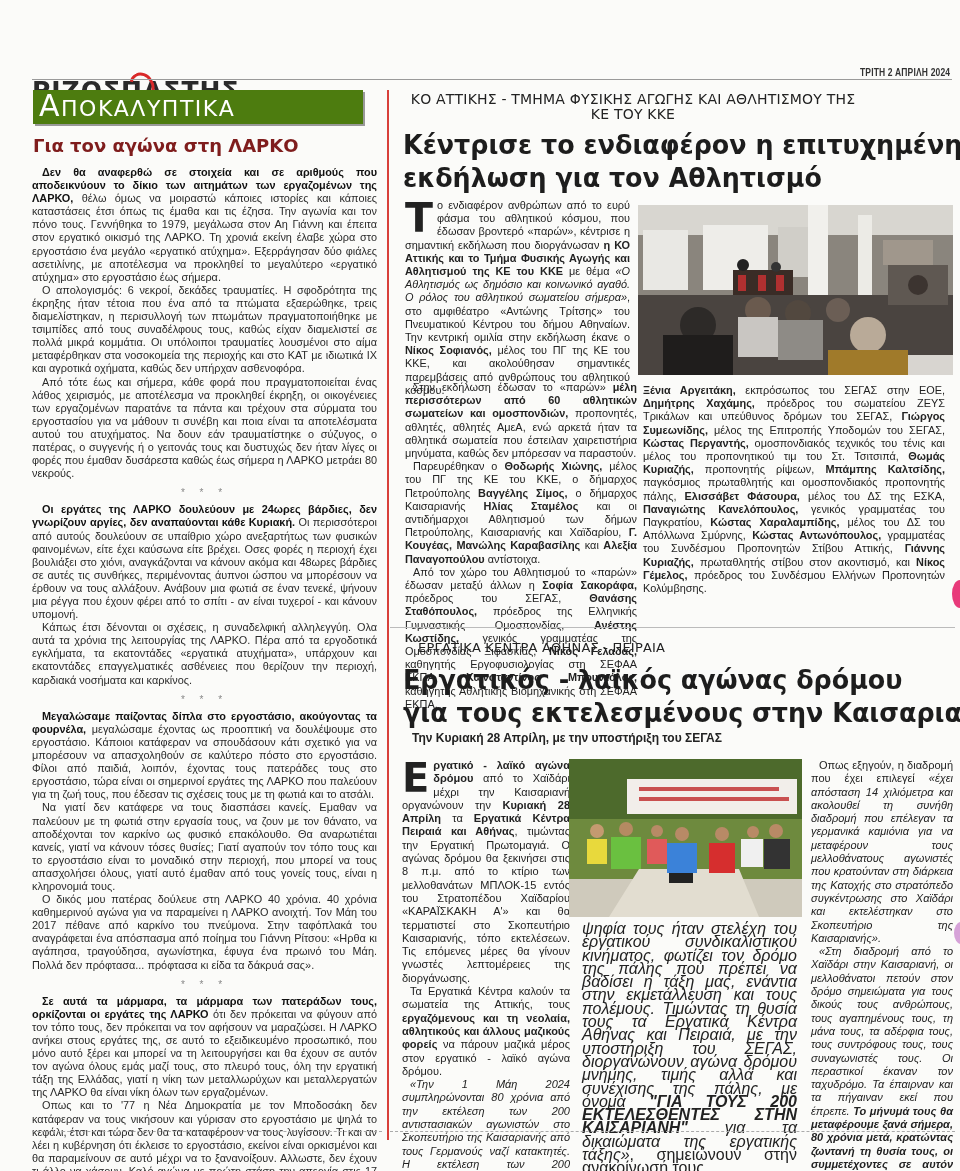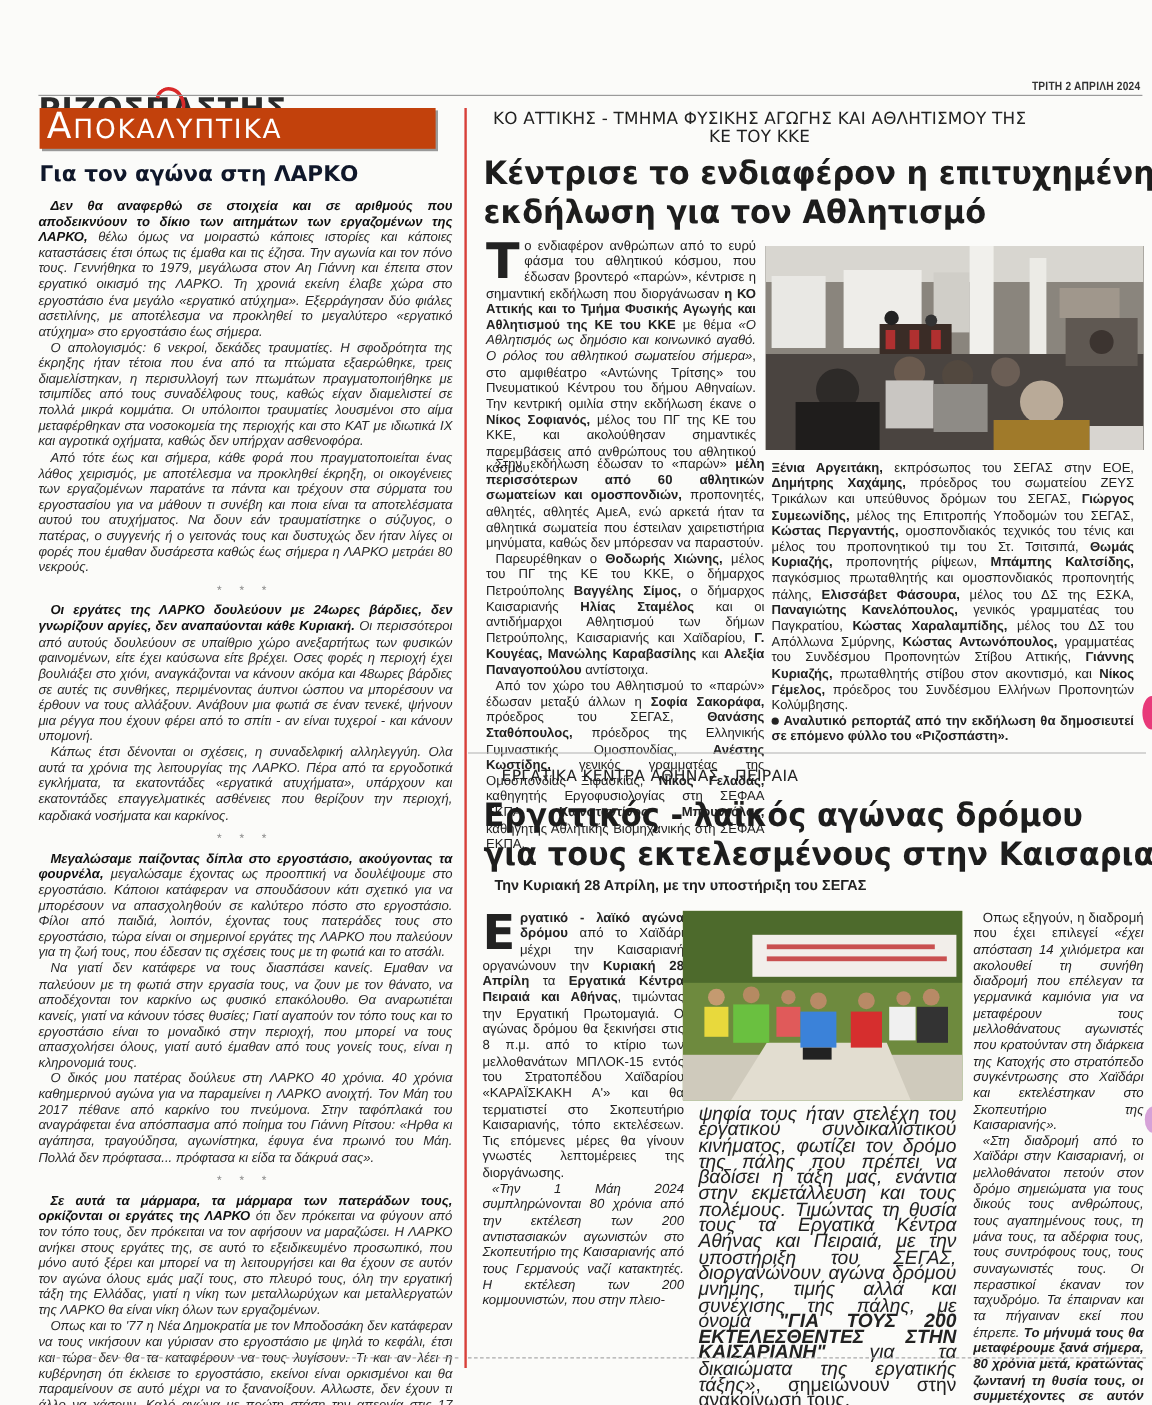--- a/index.html
+++ b/index.html
@@ -4,26 +4,26 @@
 <style>
   * { box-sizing: border-box; margin: 0; padding: 0; }
   html, body { width: 960px; height: 1171px; background: #fbfbf9; overflow: hidden; }
   body { position: relative; font-family: "Liberation Sans", sans-serif; color: #222; }
 
   .masthead { position: absolute; left: 32px; top: 48px; font-family: "DejaVu Sans", sans-serif; font-weight: bold; font-size: 25px; letter-spacing: 1px; color: #2a2a2a; margin-top: 28px; }
   .masthead .hs { position: absolute; left: 98px; top: -4px; width: 24px; height: 28px; border: 3px solid #d92a2a; border-radius: 50%; border-left-color: transparent; transform: rotate(-30deg); }
   .topline { position: absolute; left: 32px; right: 8px; top: 79px; border-top: 1px solid #9a9a9a; }
   .date { position: absolute; right: 10px; top: 67px; font-size: 10px; font-weight: bold; color: #333; letter-spacing: 0.2px; transform: scaleX(0.85); transform-origin: right; }
 
-  .section-banner { position: absolute; left: 33px; top: 90px; width: 330px; height: 34px; background: #c2410c; box-shadow: 2px 2px 0 #999; color: #fff; font-family: "DejaVu Sans", sans-serif; font-size: 22px; padding: 2px 0 0 6px; letter-spacing: 1.5px; }
+  .section-banner { position: absolute; left: 33px; top: 90px; width: 330px; height: 34px; background: #4d7c0f; box-shadow: 2px 2px 0 #999; color: #fff; font-family: "DejaVu Sans", sans-serif; font-size: 22px; padding: 2px 0 0 6px; letter-spacing: 1.5px; }
   .section-banner .cap { font-size: 30px; line-height: 28px; }
-  .left-title { position: absolute; left: 33px; top: 135px; font-family: "DejaVu Sans", sans-serif; font-weight: bold; font-size: 18px; color: #0f172a; }
+  .left-title { position: absolute; left: 33px; top: 135px; font-family: "DejaVu Sans", sans-serif; font-weight: bold; font-size: 18px; color: #7f1d1d; }
 
   .left-col { position: absolute; left: 32px; top: 166px; width: 345px; font-size: 10.9px; line-height: 13.1px; text-align: justify; color: #2a2a2a; }
-  .left-col p { text-indent: 10px; margin-bottom: 0; font-style: italic; }
+  .left-col p { text-indent: 10px; margin-bottom: 0; }
   .left-col .stars { text-align: center; color: #888; font-size: 10px; margin: 6px 0 4px; letter-spacing: 6px; }
   .left-col b { color: #111; }
   .bottom-rule-left { position: absolute; left: 32px; width: 350px; top: 1131px; border-top: 1px dashed #aaa; }
 
   .vrule { position: absolute; left: 387px; top: 90px; height: 1050px; border-left: 2px solid #d8403a; }
 
   .kicker { position: absolute; font-family: "DejaVu Sans", sans-serif; font-size: 14px; line-height: 15px; color: #222; letter-spacing: 0.2px; }
   .headline { position: absolute; font-family: "DejaVu Sans", sans-serif; font-weight: bold; font-size: 27px; line-height: 33px; color: #1d1d1d; transform: scaleX(0.94); transform-origin: left; white-space: nowrap; }
 
   .art1-kicker { left: 403px; top: 92px; }
@@ -132,35 +132,35 @@
 </div>
 
 <div class="art1-col1b">
   <p><span>Στην εκδήλωση έδωσαν το «παρών» </span><b>μέλη περισσότερων από 60 αθλητικών σωματείων και ομοσπονδιών,</b><span> προπονητές, αθλητές, αθλητές ΑμεΑ, ενώ αρκετά ήταν τα αθλητικά σωματεία που έστειλαν χαιρετιστήρια μηνύματα, καθώς δεν μπόρεσαν να παραστούν.</span></p>
   <p><span>Παρευρέθηκαν ο </span><b>Θοδωρής Χιώνης,</b><span> μέλος του ΠΓ της ΚΕ του ΚΚΕ, ο δήμαρχος Πετρούπολης </span><b>Βαγγέλης Σίμος,</b><span> ο δήμαρχος Καισαριανής </span><b>Ηλίας Σταμέλος</b><span> και οι αντιδήμαρχοι Αθλητισμού των δήμων Πετρούπολης, Καισαριανής και Χαϊδαρίου, </span><b>Γ. Κουγέας, Μανώλης Καραβασίλης</b><span> και </span><b>Αλεξία Παναγοπούλου</b><span> αντίστοιχα.</span></p>
   <p><span>Από τον χώρο του Αθλητισμού το «παρών» έδωσαν μεταξύ άλλων η </span><b>Σοφία Σακοράφα,</b><span> πρόεδρος του ΣΕΓΑΣ, </span><b>Θανάσης Σταθόπουλος,</b><span> πρόεδρος της Ελληνικής Γυμναστικής Ομοσπονδίας, </span><b>Ανέστης Κωστίδης,</b><span> γενικός γραμματέας της Ομοσπονδίας Ξιφασκίας, </span><b>Νίκος Γελαδάς,</b><span> καθηγητής Εργοφυσιολογίας στη ΣΕΦΑΑ ΕΚΠΑ, </span><b>Κωνσταντίνος Μπουντόλος,</b><span> καθηγητής Αθλητικής Βιομηχανικής στη ΣΕΦΑΑ ΕΚΠΑ, </span></p>
 </div>
 
 <div class="art1-col2">
   <p style="text-indent:0"><b>Ξένια Αργειτάκη,</b><span> εκπρόσωπος του ΣΕΓΑΣ στην ΕΟΕ, </span><b>Δημήτρης Χαχάμης,</b><span> πρόεδρος του σωματείου ΖΕΥΣ Τρικάλων και υπεύθυνος δρόμων του ΣΕΓΑΣ, </span><b>Γιώργος Συμεωνίδης,</b><span> μέλος της Επιτροπής Υποδομών του ΣΕΓΑΣ, </span><b>Κώστας Περγαντής,</b><span> ομοσπονδιακός τεχνικός του τένις και μέλος του προπονητικού τιμ του Στ. Τσιτσιπά, </span><b>Θωμάς Κυριαζής,</b><span> προπονητής ρίψεων, </span><b>Μπάμπης Καλτσίδης,</b><span> παγκόσμιος πρωταθλητής και ομοσπονδιακός προπονητής πάλης, </span><b>Ελισσάβετ Φάσουρα,</b><span> μέλος του ΔΣ της ΕΣΚΑ, </span><b>Παναγιώτης Κανελόπουλος,</b><span> γενικός γραμματέας του Παγκρατίου, </span><b>Κώστας Χαραλαμπίδης,</b><span> μέλος του ΔΣ του Απόλλωνα Σμύρνης, </span><b>Κώστας Αντωνόπουλος,</b><span> γραμματέας του Συνδέσμου Προπονητών Στίβου Αττικής, </span><b>Γιάννης Κυριαζής,</b><span> πρωταθλητής στίβου στον ακοντισμό, και </span><b>Νίκος Γέμελος,</b><span> πρόεδρος του Συνδέσμου Ελλήνων Προπονητών Κολύμβησης.</span></p>
-  <p class="note"><span class="dot"></span><span>Αναλυτικό ρεπορτάζ από την εκδήλωση θα δημοσιευτεί σε επόμενο φύλλο του «Ριζοσπάστη».</span></p>
 </div>
 
 <div class="pink-tab"></div>
 
 <div class="art2-rule"></div>
 <div class="kicker art2-kicker">ΕΡΓΑΤΙΚΑ ΚΕΝΤΡΑ ΑΘΗΝΑΣ - ΠΕΙΡΑΙΑ</div>
 <div class="headline art2-head">
   <div>Εργατικός - λαϊκός αγώνας δρόμου</div>
   <div>για τους εκτελεσμένους στην Καισαριανή</div>
 </div>
 <div class="art2-sub">Την Κυριακή 28 Απρίλη, με την υποστήριξη του ΣΕΓΑΣ</div>
 
 <div class="art2-col1">
   <p style="text-indent:0"><span class="dropcap" style="font-size:40px;line-height:36px;">Ε</span><b>ργατικό - λαϊκό αγώνα δρόμου</b><span> από το Χαϊδάρι μέχρι την Καισαριανή οργανώνουν την </span><b>Κυριακή 28 Απρίλη</b><span> τα </span><b>Εργατικά Κέντρα Πειραιά και Αθήνας</b><span>, τιμώντας την Εργατική Πρωτομαγιά. Ο αγώνας δρόμου θα ξεκινήσει στις 8 π.μ. από το κτίριο των μελλοθανάτων ΜΠΛΟΚ-15 εντός του Στρατοπέδου Χαϊδαρίου «ΚΑΡΑΪΣΚΑΚΗ Α'» και θα τερματιστεί στο Σκοπευτήριο Καισαριανής, τόπο εκτελέσεων. Τις επόμενες μέρες θα γίνουν γνωστές λεπτομέρειες της διοργάνωσης.</span></p>
+  <p><span>Τα Εργατικά Κέντρα καλούν τα σωματεία της Αττικής, τους </span><b>εργαζόμενους και τη νεολαία, αθλητικούς και άλλους μαζικούς φορείς</b><span> να πάρουν μαζικά μέρος στον εργατικό - λαϊκό αγώνα δρόμου.</span></p>
   <p><i>«Την 1 Μάη 2024 συμπληρώνονται 80 χρόνια από την εκτέλεση των 200 αντιστασιακών αγωνιστών στο Σκοπευτήριο της Καισαριανής από τους Γερμανούς ναζί κατακτητές. Η εκτέλεση των 200 κομμουνιστών, που στην πλειο-</i></p>
 </div>
 
 <div class="art2-photo">
   <svg width="233" height="158" viewBox="0 0 233 158">
     <rect x="0" y="0" width="233" height="158" fill="#6e8a3e"></rect>
     <rect x="0" y="0" width="233" height="60" fill="#4d6a2c"></rect>
     <rect x="0" y="120" width="233" height="38" fill="#cfcabc"></rect>
     <polygon points="40,158 190,158 170,110 70,110" fill="#e2ddd0"></polygon>
     <rect x="58" y="20" width="170" height="35" fill="#f2eeea"></rect>

